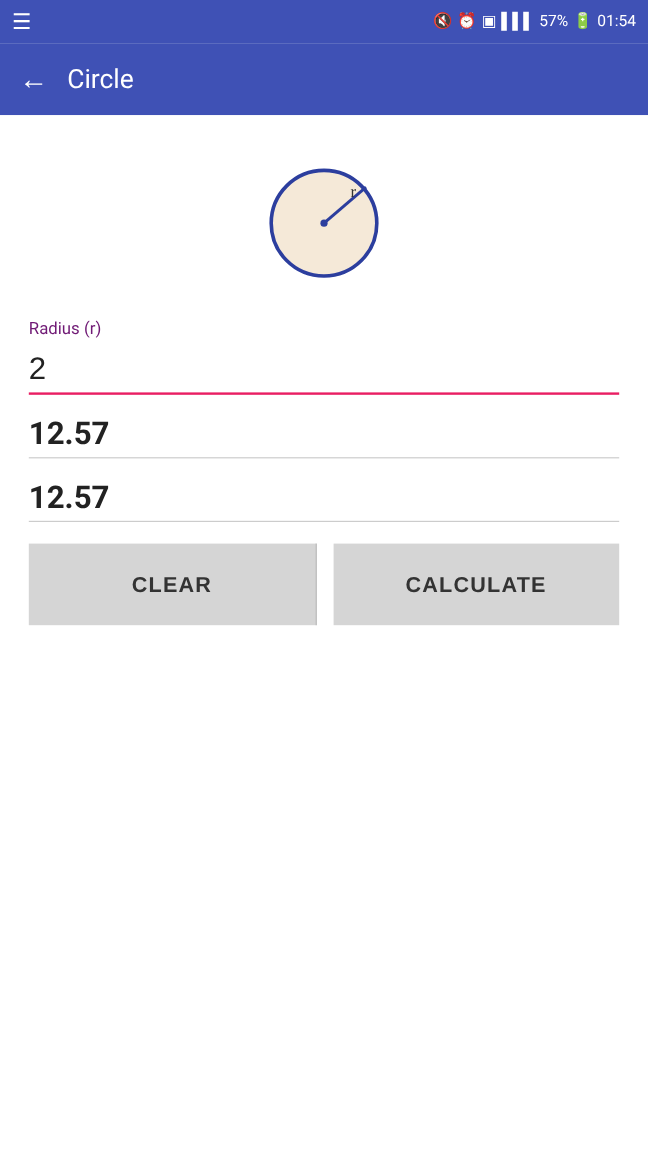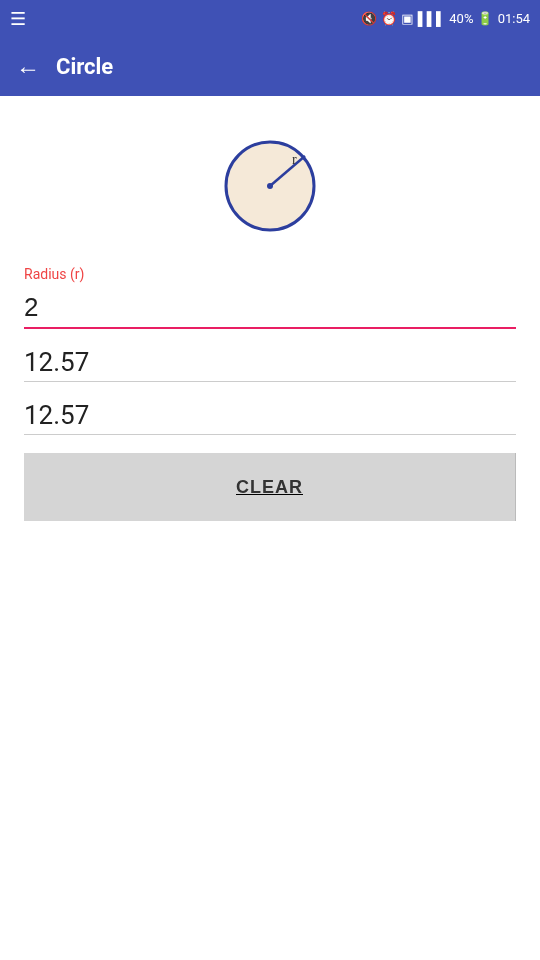--- a/index.html
+++ b/index.html
@@ -50,21 +50,21 @@
       gap: 16px;
     }
     .back-arrow {
       color: white;
       font-size: 24px;
       cursor: pointer;
     }
     .app-bar-title {
       color: white;
       font-size: 22px;
-      font-weight: 700;
+      font-weight: 400;
     }
 
     
     .content {
       background: white;
       padding: 20px 24px;
       min-height: calc(960px - 96px);
     }
 
     
@@ -75,21 +75,21 @@
       margin: 20px 0 30px 0;
     }
     .circle-svg {
       width: 100px;
       height: 100px;
     }
 
     
     .field-label {
       font-size: 14px;
-      color: #ef4444;
+      color: #701a75;
       margin-bottom: 6px;
       margin-top: 10px;
     }
 
     .field-input-container {
       border-bottom: 1px solid #ccc;
       margin-bottom: 14px;
     }
 
     .field-input-active {
@@ -106,28 +106,28 @@
       background: transparent;
     }
 
     .field-readonly {
       width: 100%;
       font-size: 26px;
       color: #222;
       padding: 4px 0;
       background: transparent;
       border: none;
+      font-weight: bold;
     }
 
     
     .button-row {
       display: flex;
       margin-top: 18px;
       gap: 14px;
-      text-decoration: underline;
     }
 
     .btn-clear, .btn-calculate {
       flex: 1;
       height: 68px;
       font-size: 18px;
       font-weight: 700;
       border: none;
       cursor: pointer;
       background: #d5d5d5;
@@ -145,21 +145,21 @@
 
 <div class="status-bar">
   <div class="status-bar-left">
     <span class="hamburger-icon">☰</span>
   </div>
   <div class="status-bar-right">
     <span>🔇</span>
     <span>⏰</span>
     <span>▣</span>
     <span>▌▌▌</span>
-    <span>40%</span>
+    <span>57%</span>
     <span>🔋</span>
     <span>01:54</span>
   </div>
 </div>
 
 <div class="app-bar">
   <span class="back-arrow">←</span>
   <span class="app-bar-title">Circle</span>
 </div>
 
@@ -192,15 +192,16 @@
   </div>
 
   <div>
     <div class="field-input-container">
       <div class="field-readonly">12.57</div>
     </div>
   </div>
 
   <div class="button-row">
     <button class="btn-clear">CLEAR</button>
+    <button class="btn-calculate">CALCULATE</button>
   </div>
 
 </div>
 
 </body></html>

